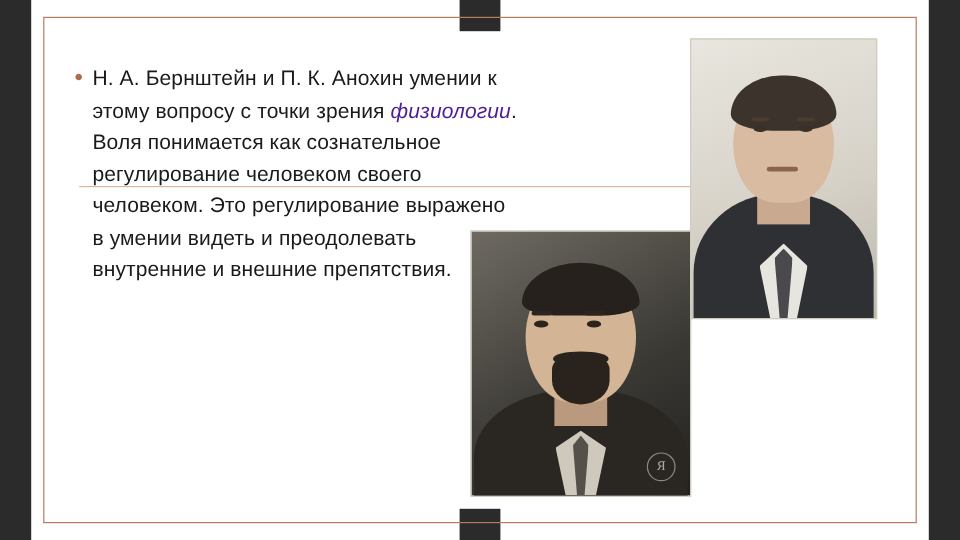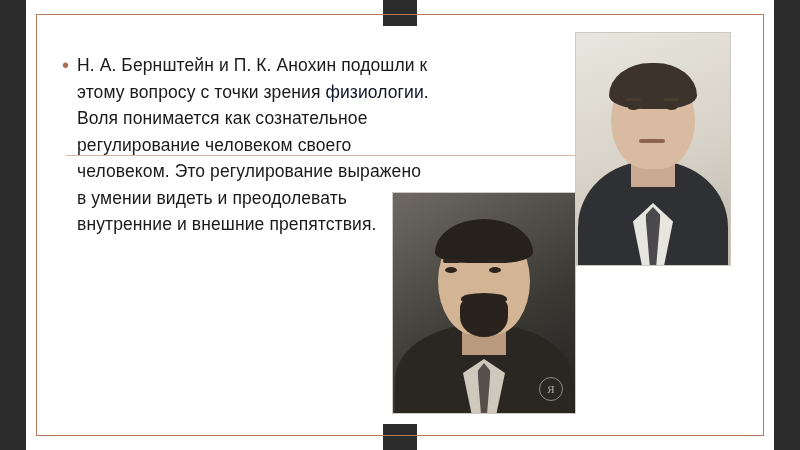--- a/index.html
+++ b/index.html
@@ -79,21 +79,22 @@
     margin-right: 8px;
     flex: 0 0 auto;
   }
   .bullet-text {
     color: #1a1a1a;
     font-size: 17.5px;
     line-height: 26.5px;
     letter-spacing: 0.1px;
   }
   .hl {
-    color: #0f172a;
+    color: #4c1d95;
+    font-style: italic;
   }
 
   
   .photo {
     position: absolute;
     background: #d8d4cc;
     overflow: hidden;
   }
   .photo.top-right {
     left: 575px;
@@ -334,21 +335,21 @@
   <div class="band right"></div>
   <div class="notch top"></div>
   <div class="notch bottom"></div>
 
   <div class="inner-frame"></div>
   <div class="rule"></div>
 
   <div class="text-block">
     <div class="bullet-row">
       <span class="bullet-dot">•</span>
-      <span class="bullet-text"><span>Н. А. Бернштейн и П. К. Анохин подошли к этому вопросу с точки зрения </span><span class="hl">физиологии</span><span>. Воля понимается как сознательное регулирование человеком своего человеком. Это регулирование выражено в умении видеть и преодолевать внутренние и внешние препятствия.</span></span>
+      <span class="bullet-text"><span>Н. А. Бернштейн и П. К. Анохин умении к этому вопросу с точки зрения </span><span class="hl">физиологии</span><span>. Воля понимается как сознательное регулирование человеком своего человеком. Это регулирование выражено в умении видеть и преодолевать внутренние и внешние препятствия.</span></span>
     </div>
   </div>
 
   <div class="photo top-right">
     <div class="p1-bg"></div>
     <div class="p1-body"></div>
     <div class="p1-neck"></div>
     <div class="p1-head"></div>
     <div class="p1-hair"></div>
     <div class="p1-brow l"></div>

